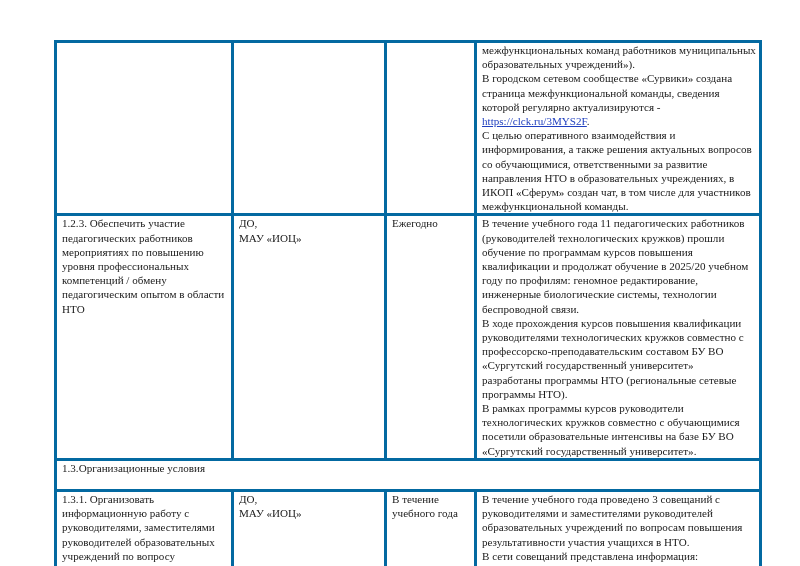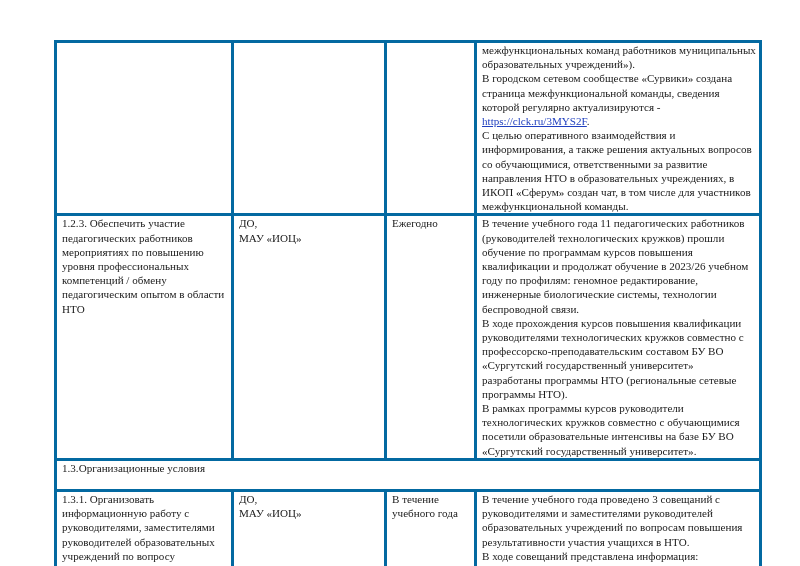--- a/index.html
+++ b/index.html
@@ -35,36 +35,36 @@
     </td>
   </tr>
   <tr style="height:197px;font-family:Liberation Serif, serif;">
     <td>1.2.3. Обеспечить участие педагогических работников мероприятиях по повышению уровня профессиональных компетенций / обмену педагогическим опытом в области НТО</td>
     <td>
       <span class="line">ДО,</span>
       <span class="line">МАУ «ИОЦ»</span>
     </td>
     <td>Ежегодно</td>
     <td>
-      <span class="line">В течение учебного года 11 педагогических работников (руководителей технологических кружков) прошли обучение по программам курсов повышения квалификации и продолжат обучение в 2023/26 учебном году по профилям: геномное редактирование, инженерные биологические системы, технологии беспроводной связи.</span>
+      <span class="line">В течение учебного года 11 педагогических работников (руководителей технологических кружков) прошли обучение по программам курсов повышения квалификации и продолжат обучение в 2025/20 учебном году по профилям: геномное редактирование, инженерные биологические системы, технологии беспроводной связи.</span>
       <span class="line">В ходе прохождения курсов повышения квалификации руководителями технологических кружков совместно с профессорско-преподавательским составом БУ ВО «Сургутский государственный университет» разработаны программы НТО (региональные сетевые программы НТО).</span>
       <span class="line">В рамках программы курсов руководители технологических кружков совместно с обучающимися посетили образовательные интенсивы на базе БУ ВО «Сургутский государственный университет».</span>
     </td>
   </tr>
   <tr class="section" style="height:31px;">
     <td colspan="4">1.3.Организационные условия</td>
   </tr>
   <tr style="height:121px;">
     <td>1.3.1. Организовать информационную работу с руководителями, заместителями руководителей образовательных учреждений по вопросу повышения результативности участия учащихся в НТО, развития сети технологических кружков</td>
     <td>
       <span class="line">ДО,</span>
       <span class="line">МАУ «ИОЦ»</span>
     </td>
     <td>В течение учебного года</td>
     <td>
       <span class="line">В течение учебного года проведено 3 совещаний с руководителями и заместителями руководителей образовательных учреждений по вопросам повышения результативности участия учащихся в НТО.</span>
-      <span class="line">В ходе совещаний представлена информация:</span>
+      <span class="line">В сети совещаний представлена информация:</span>
       <span class="line">- о актуализируются профилях НТО;</span>
       <span class="line">- возможностях и ресурсах для реализации дополнительных общеобразовательных общеразвивающих программ, в том числе в сетевой форме обучения, по профилям НТО;</span>
     </td>
   </tr>
 </tbody>
   </table>
 
 </body></html>

